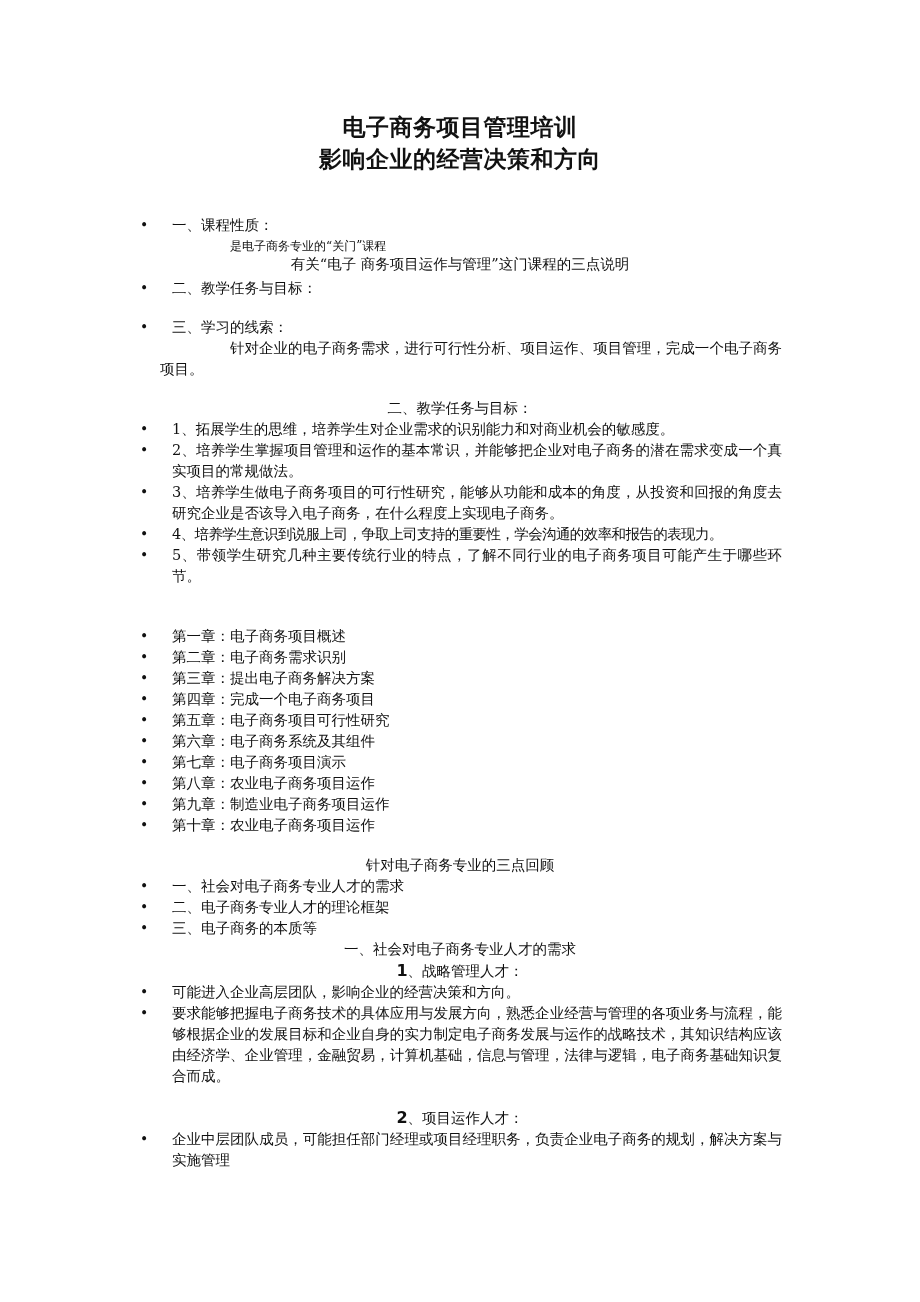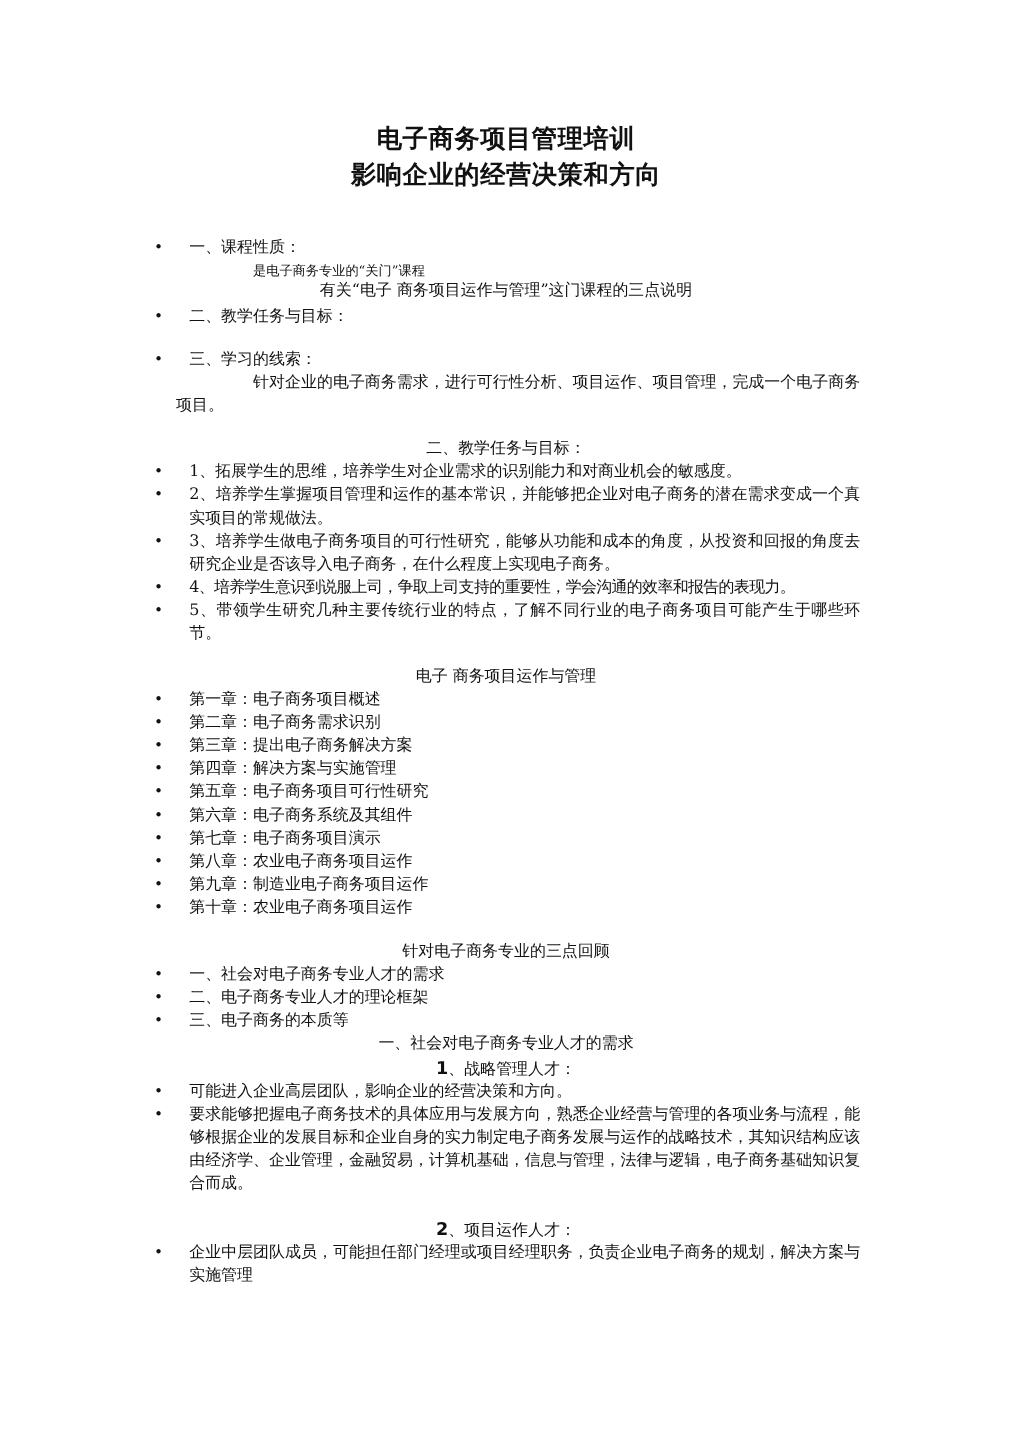--- a/index.html
+++ b/index.html
@@ -131,37 +131,36 @@
   </div>
   <div class="item" style="top:524px;">
     <span class="bullet">•</span>
     <span class="text" style="letter-spacing:-0.6px;white-space:nowrap;">4、培养学生意识到说服上司，争取上司支持的重要性，学会沟通的效率和报告的表现力。</span>
   </div>
   <div class="item" style="top:545px;">
     <span class="bullet">•</span>
     <span class="text">5、带领学生研究几种主要传统行业的特点，了解不同行业的电子商务项目可能产生于哪些环节。</span>
   </div>
 
-  <div class="center" style="top:605px;">电子  商务项目运作与管理</div>
 
   <div class="item" style="top:626px;">
     <span class="bullet">•</span>
     <span class="text">第一章：电子商务项目概述</span>
   </div>
   <div class="item" style="top:647px;">
     <span class="bullet">•</span>
     <span class="text">第二章：电子商务需求识别</span>
   </div>
   <div class="item" style="top:668px;">
     <span class="bullet">•</span>
     <span class="text">第三章：提出电子商务解决方案</span>
   </div>
   <div class="item" style="top:689px;">
     <span class="bullet">•</span>
-    <span class="text">第四章：解决方案与实施管理</span>
+    <span class="text">第四章：完成一个电子商务项目</span>
   </div>
   <div class="item" style="top:710px;">
     <span class="bullet">•</span>
     <span class="text">第五章：电子商务项目可行性研究</span>
   </div>
   <div class="item" style="top:731px;">
     <span class="bullet">•</span>
     <span class="text">第六章：电子商务系统及其组件</span>
   </div>
   <div class="item" style="top:752px;">

